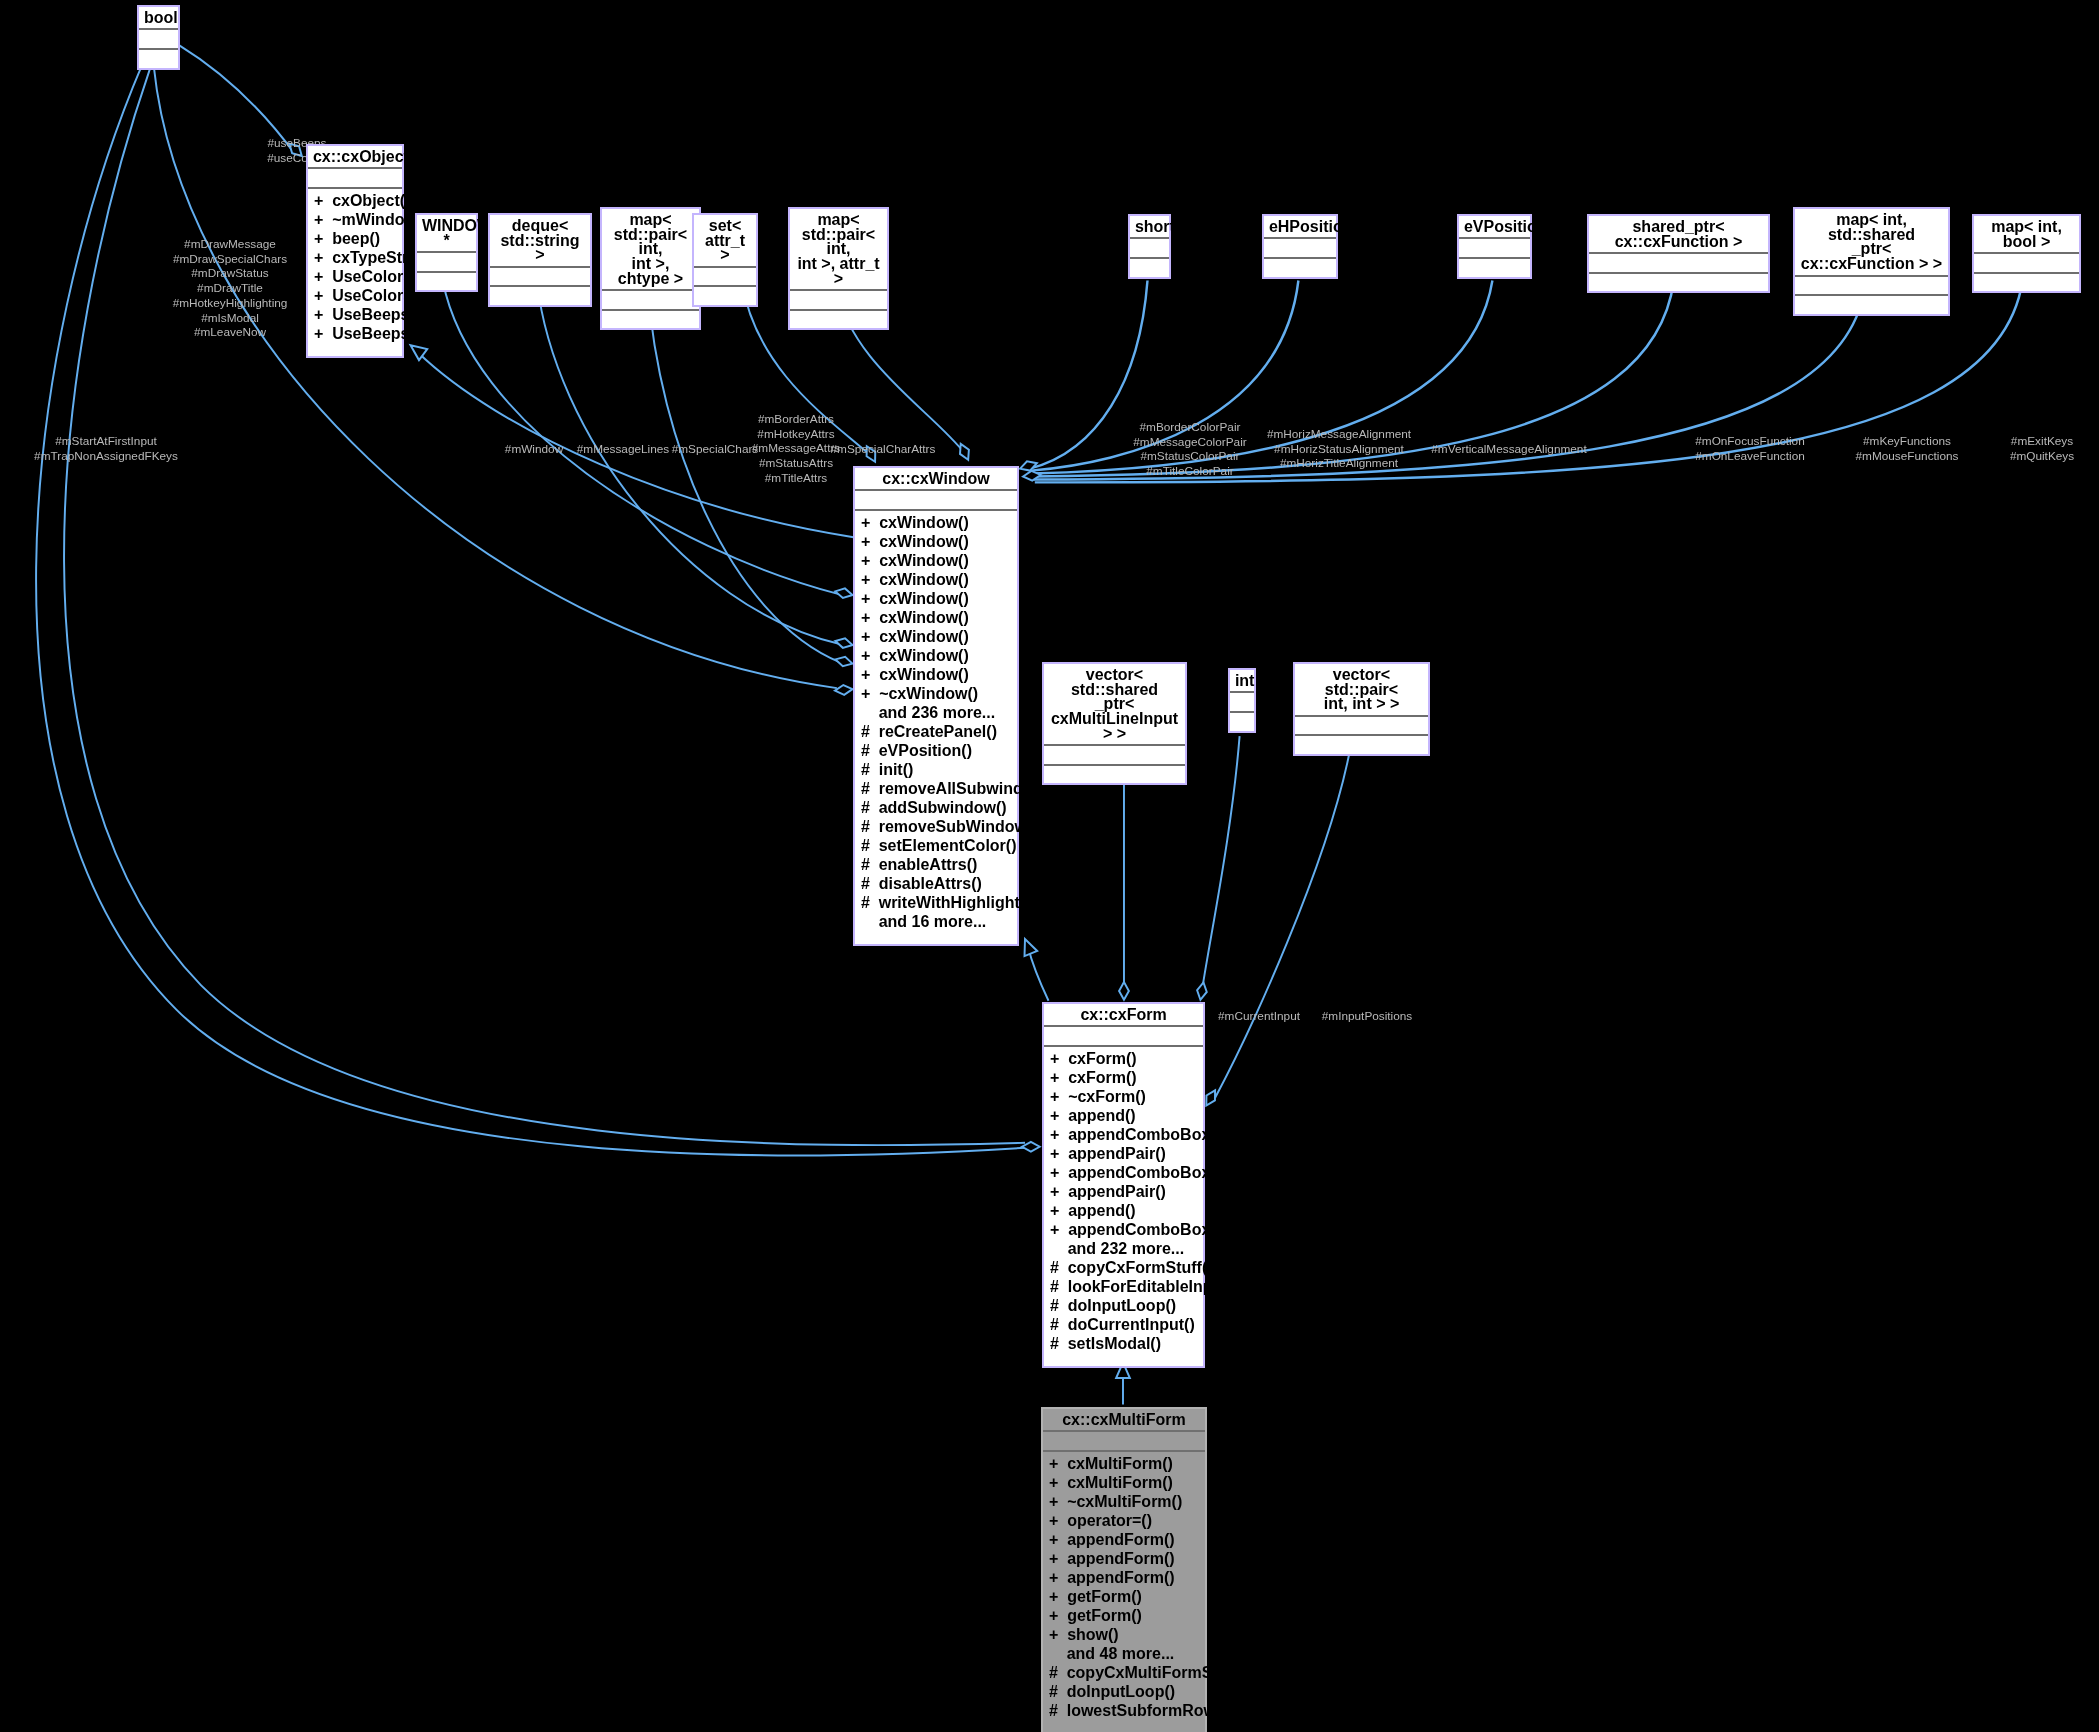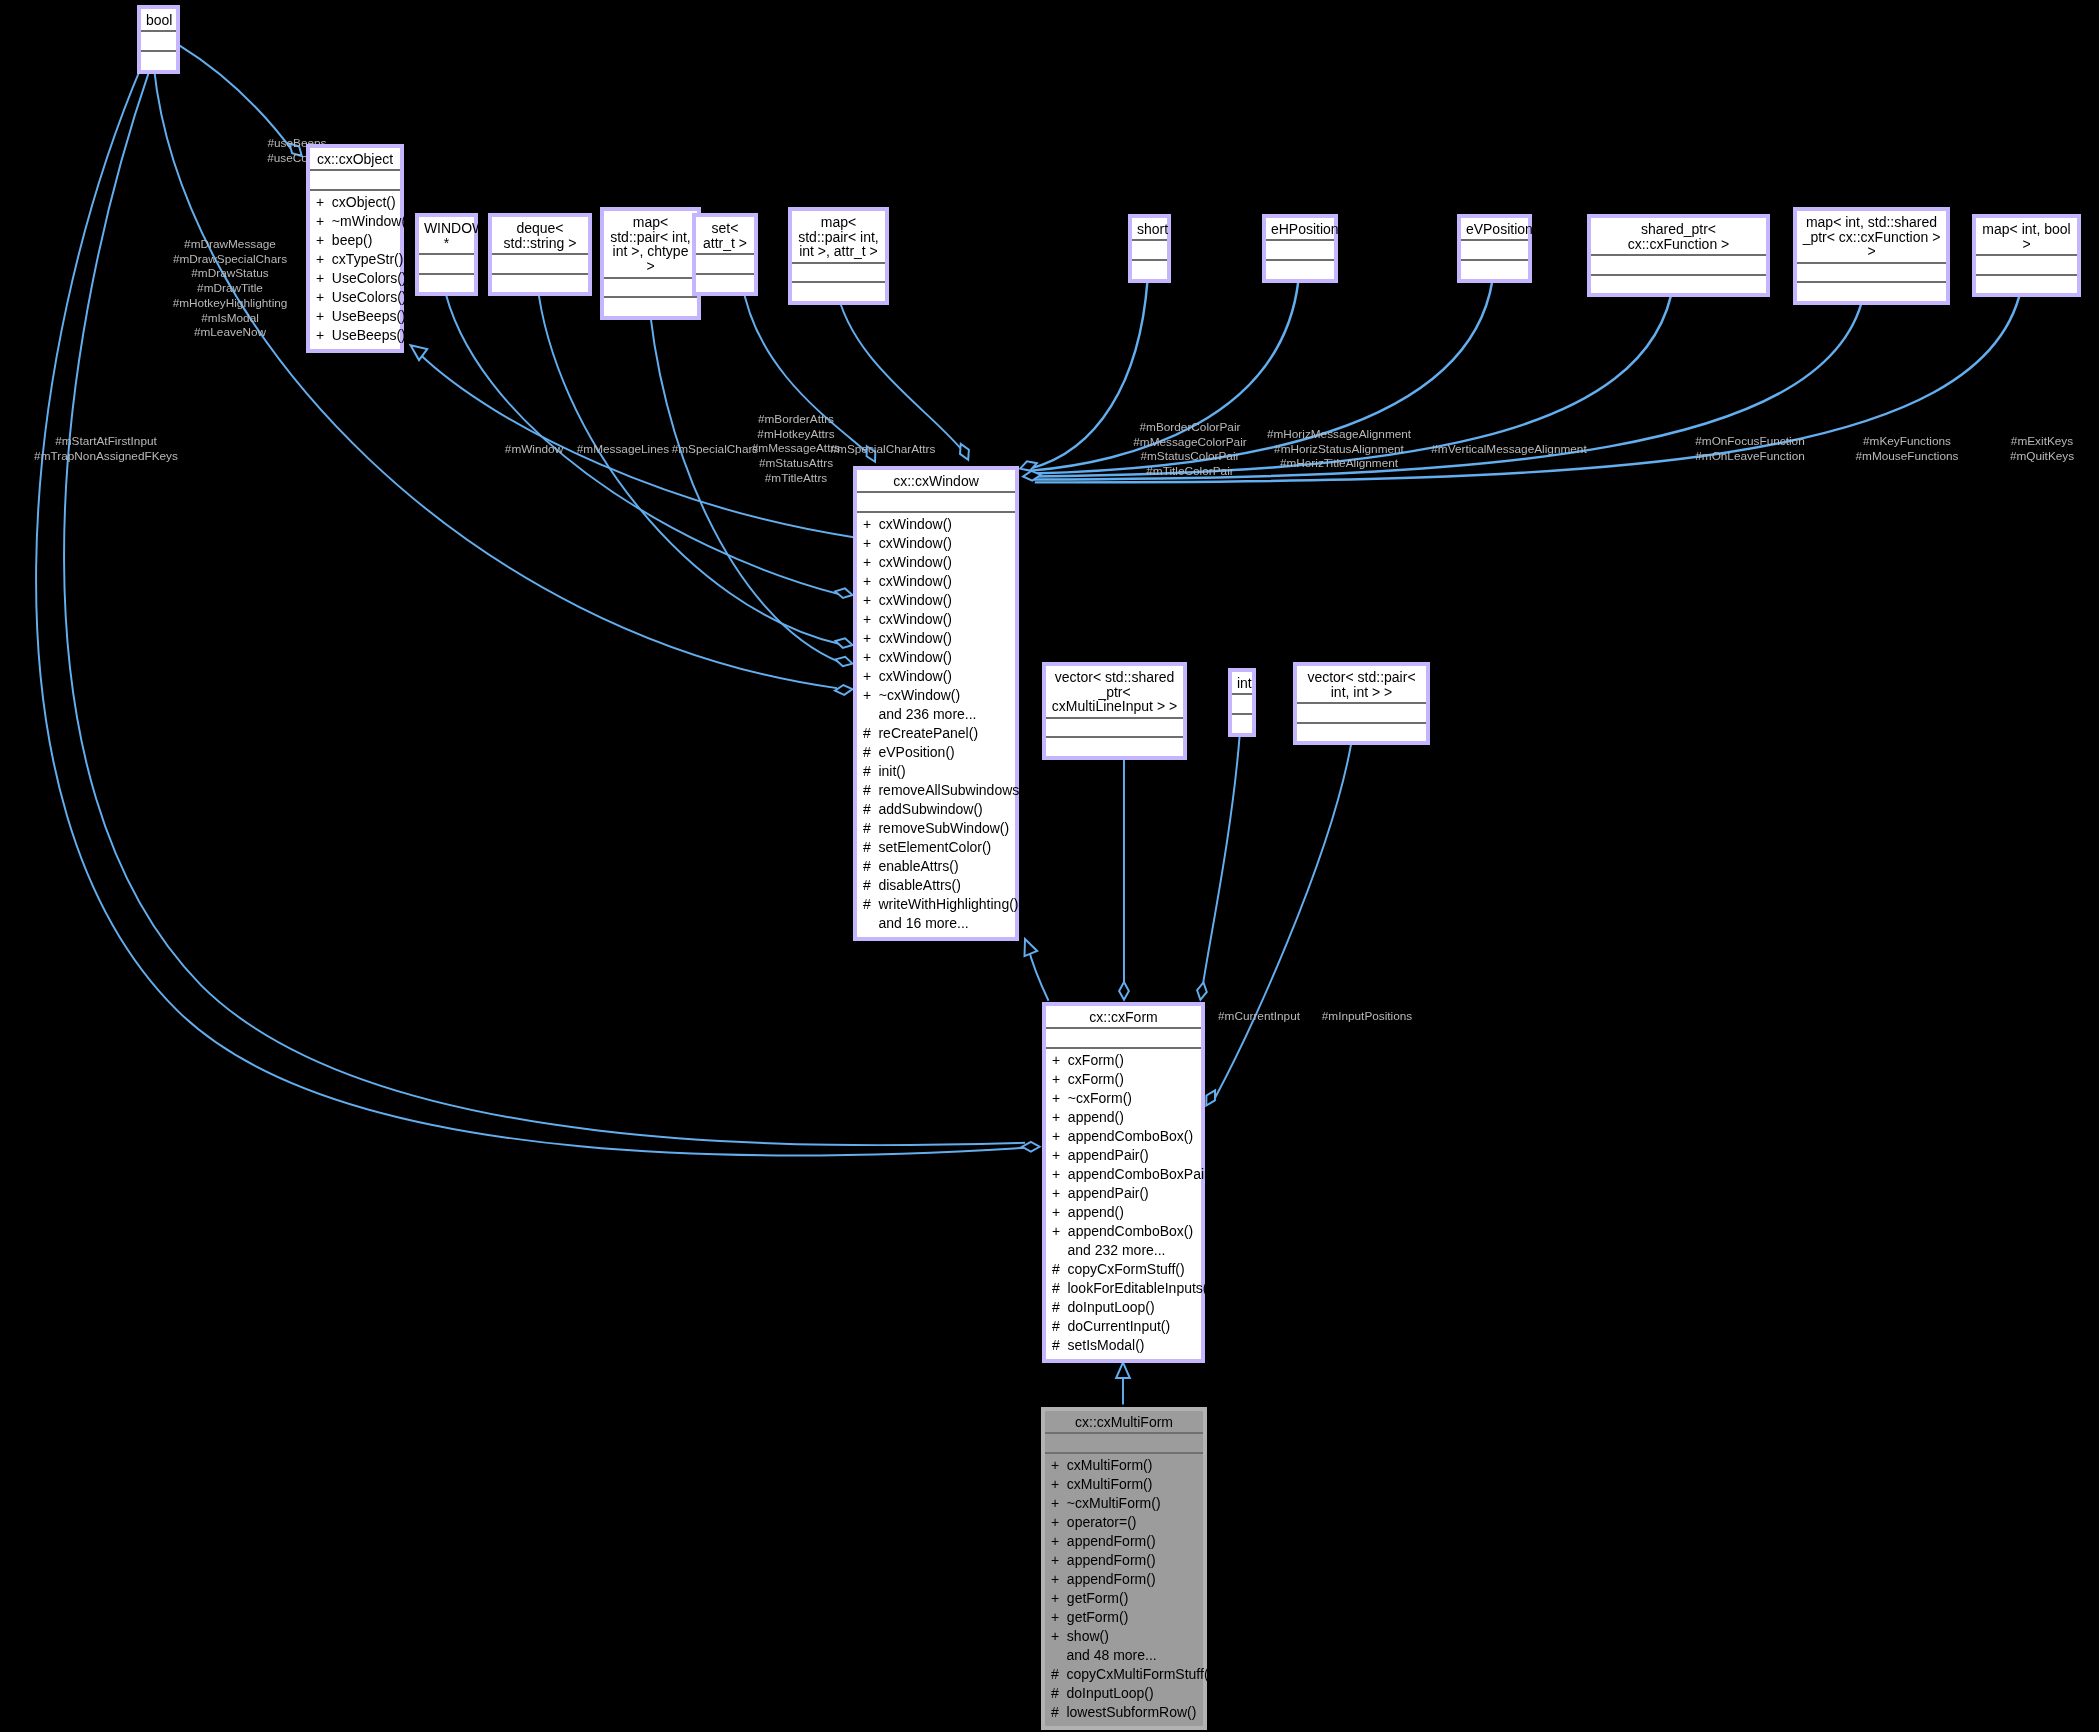--- a/index.html
+++ b/index.html
@@ -1,24 +1,24 @@
 <!DOCTYPE html>
 <html><head>
 <meta charset="utf-8">
 <style>
   html,body{margin:0;padding:0;background:#000;}
   #stage{position:relative;width:2099px;height:1733px;background:#000;overflow:hidden;
          font-family:"Liberation Sans", sans-serif;}
   #edge-layer{position:absolute;left:0;top:0;width:2099px;height:1733px;}
-  .uml{position:absolute;box-sizing:border-box;background:#ffffff;border:4px solid #c4b5fd;
-       color:#000;font-size:14px;line-height:14.7px;}
+  .uml{position:absolute;box-sizing:border-box;background:#ffffff;border:2px solid #c4b5fd;
+       color:#000;font-size:16px;line-height:14.7px;font-weight:bold;}
   .uml .t{text-align:center;padding:3.9px 4.9px 2.9px;border-bottom:2px solid #6e6e6e;white-space:pre-line;}
   .uml .a{height:17.6px;border-bottom:2px solid #6e6e6e;}
   .uml .a.last{border-bottom:none;}
-  .uml .m{padding:2px 0 4px;}
+  .uml .m{padding:2px 0 13px;}
   .uml .m .mr{padding:0 5.9px;line-height:19px;white-space:pre;}
   .uml.hl{background:#9c9c9c;border-color:#b2b2b2;}
   .uml.hl .t,.uml.hl .a{border-color:#707070;}
   .elabel{position:absolute;transform:translate(-50%,-50%);color:#b9b9b9;font-size:11.8px;
           line-height:14.7px;text-align:center;white-space:pre-line;margin-top:45px;}
 </style>
 </head>
 <body>
 
 <div id="stage">

